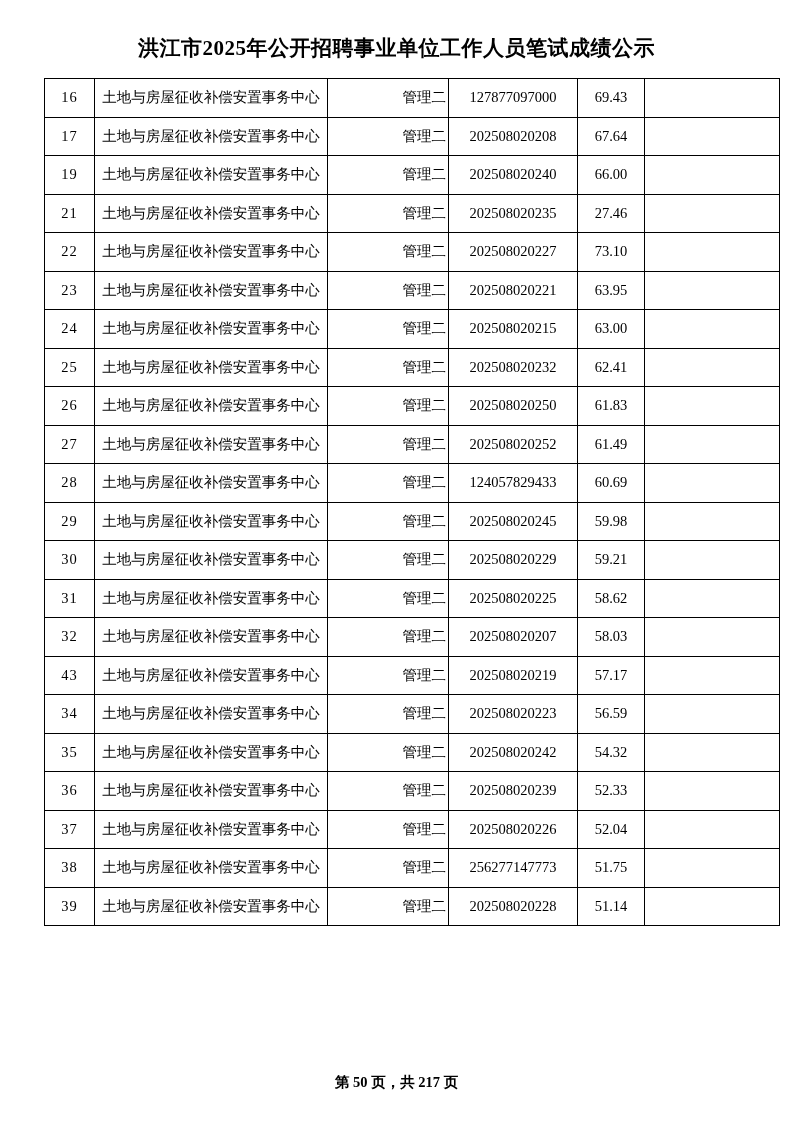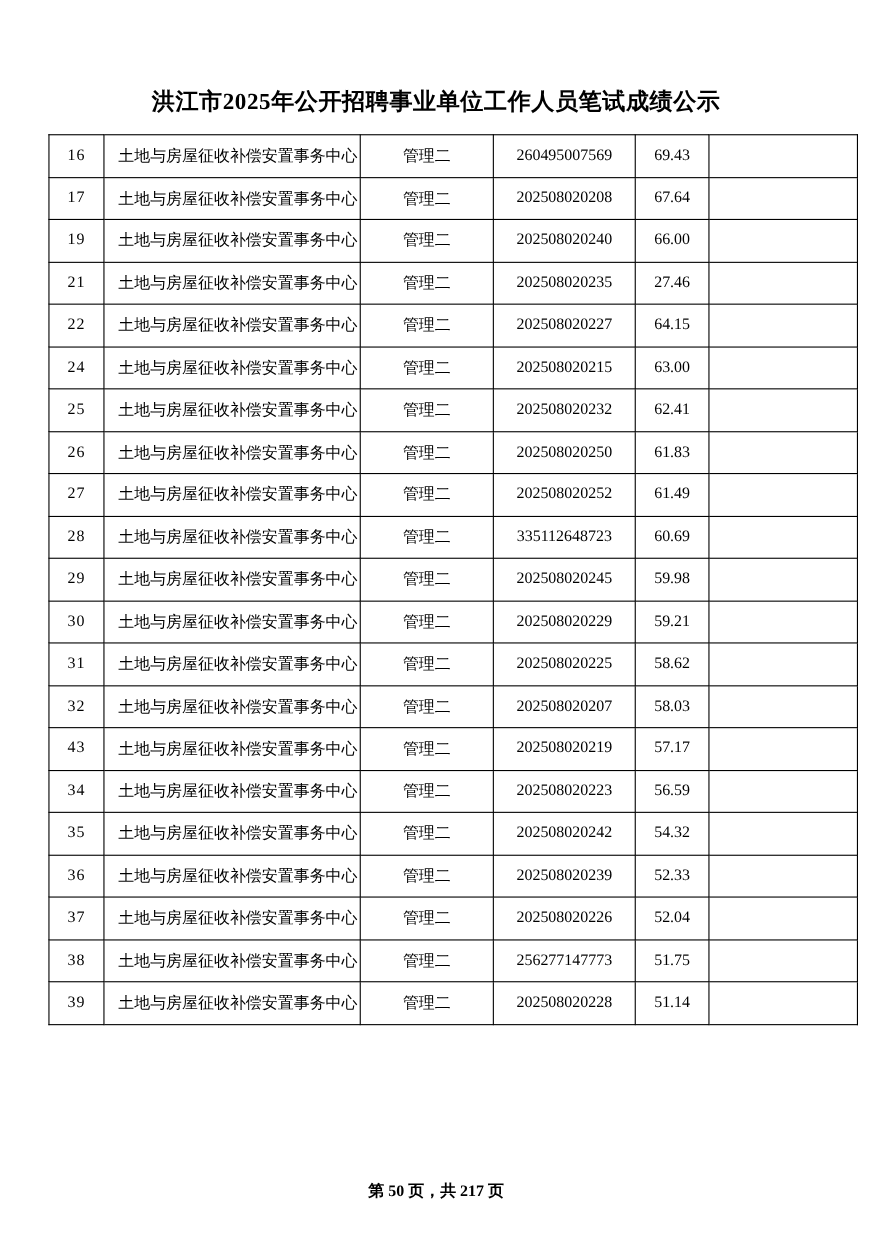--- a/index.html
+++ b/index.html
@@ -21,21 +21,21 @@
     box-sizing: border-box;
     padding: 0;
     position: relative;
   }
   .doc-title {
     text-align: center;
     font-size: 21px;
     font-weight: bold;
     letter-spacing: 0.5px;
     margin: 0;
-    padding-top: 78px;
+    padding-top: 34px;
     padding-bottom: 16px;
     font-family: "Liberation Serif", "DejaVu Serif", serif;
   }
   .table-wrap {
     padding: 0 44px;
   }
   table.score-table {
     border-collapse: collapse;
     width: 705px;
     table-layout: fixed;
@@ -49,26 +49,26 @@
     font-family: "Liberation Serif", "DejaVu Serif", serif;
   }
   td.col-index {
     width: 45px;
     text-align: center;
     letter-spacing: 1px;
     margin-top: 32px;
   }
   td.col-unit {
     width: 228px;
-    text-align: right;
+    text-align: center;
     font-size: 13.5px;
   }
   td.col-post {
     width: 116px;
-    text-align: center;
+    text-align: right;
     font-size: 13.5px;
   }
   td.col-id {
     width: 124px;
     text-align: center;
     font-size: 13.5px;
   }
   td.col-score {
     width: 62px;
     text-align: center;
@@ -96,21 +96,21 @@
 
   <h1 class="doc-title">洪江市2025年公开招聘事业单位工作人员笔试成绩公示</h1>
 
   <div class="table-wrap">
     <table class="score-table">
       <tbody>
           <tr>
             <td class="col-index">16</td>
             <td class="col-unit">土地与房屋征收补偿安置事务中心</td>
             <td class="col-post">管理二</td>
-            <td class="col-id">260495007569</td>
+            <td class="col-id">127877097000</td>
             <td class="col-score">69.43</td>
             <td class="col-blank"></td>
           </tr>
           <tr>
             <td class="col-index">17</td>
             <td class="col-unit">土地与房屋征收补偿安置事务中心</td>
             <td class="col-post">管理二</td>
             <td class="col-id">202508020208</td>
             <td class="col-score">67.64</td>
             <td class="col-blank"></td>
@@ -129,21 +129,29 @@
             <td class="col-post">管理二</td>
             <td class="col-id">202508020235</td>
             <td class="col-score">27.46</td>
             <td class="col-blank"></td>
           </tr>
           <tr>
             <td class="col-index">22</td>
             <td class="col-unit">土地与房屋征收补偿安置事务中心</td>
             <td class="col-post">管理二</td>
             <td class="col-id">202508020227</td>
-            <td class="col-score">64.15</td>
+            <td class="col-score">73.10</td>
+            <td class="col-blank"></td>
+          </tr>
+          <tr>
+            <td class="col-index">23</td>
+            <td class="col-unit">土地与房屋征收补偿安置事务中心</td>
+            <td class="col-post">管理二</td>
+            <td class="col-id">202508020221</td>
+            <td class="col-score">63.95</td>
             <td class="col-blank"></td>
           </tr>
           <tr>
             <td class="col-index">24</td>
             <td class="col-unit">土地与房屋征收补偿安置事务中心</td>
             <td class="col-post">管理二</td>
             <td class="col-id">202508020215</td>
             <td class="col-score">63.00</td>
             <td class="col-blank"></td>
           </tr>
@@ -168,21 +176,21 @@
             <td class="col-unit">土地与房屋征收补偿安置事务中心</td>
             <td class="col-post">管理二</td>
             <td class="col-id">202508020252</td>
             <td class="col-score">61.49</td>
             <td class="col-blank"></td>
           </tr>
           <tr>
             <td class="col-index">28</td>
             <td class="col-unit">土地与房屋征收补偿安置事务中心</td>
             <td class="col-post">管理二</td>
-            <td class="col-id">335112648723</td>
+            <td class="col-id">124057829433</td>
             <td class="col-score">60.69</td>
             <td class="col-blank"></td>
           </tr>
           <tr>
             <td class="col-index">29</td>
             <td class="col-unit">土地与房屋征收补偿安置事务中心</td>
             <td class="col-post">管理二</td>
             <td class="col-id">202508020245</td>
             <td class="col-score">59.98</td>
             <td class="col-blank"></td>

